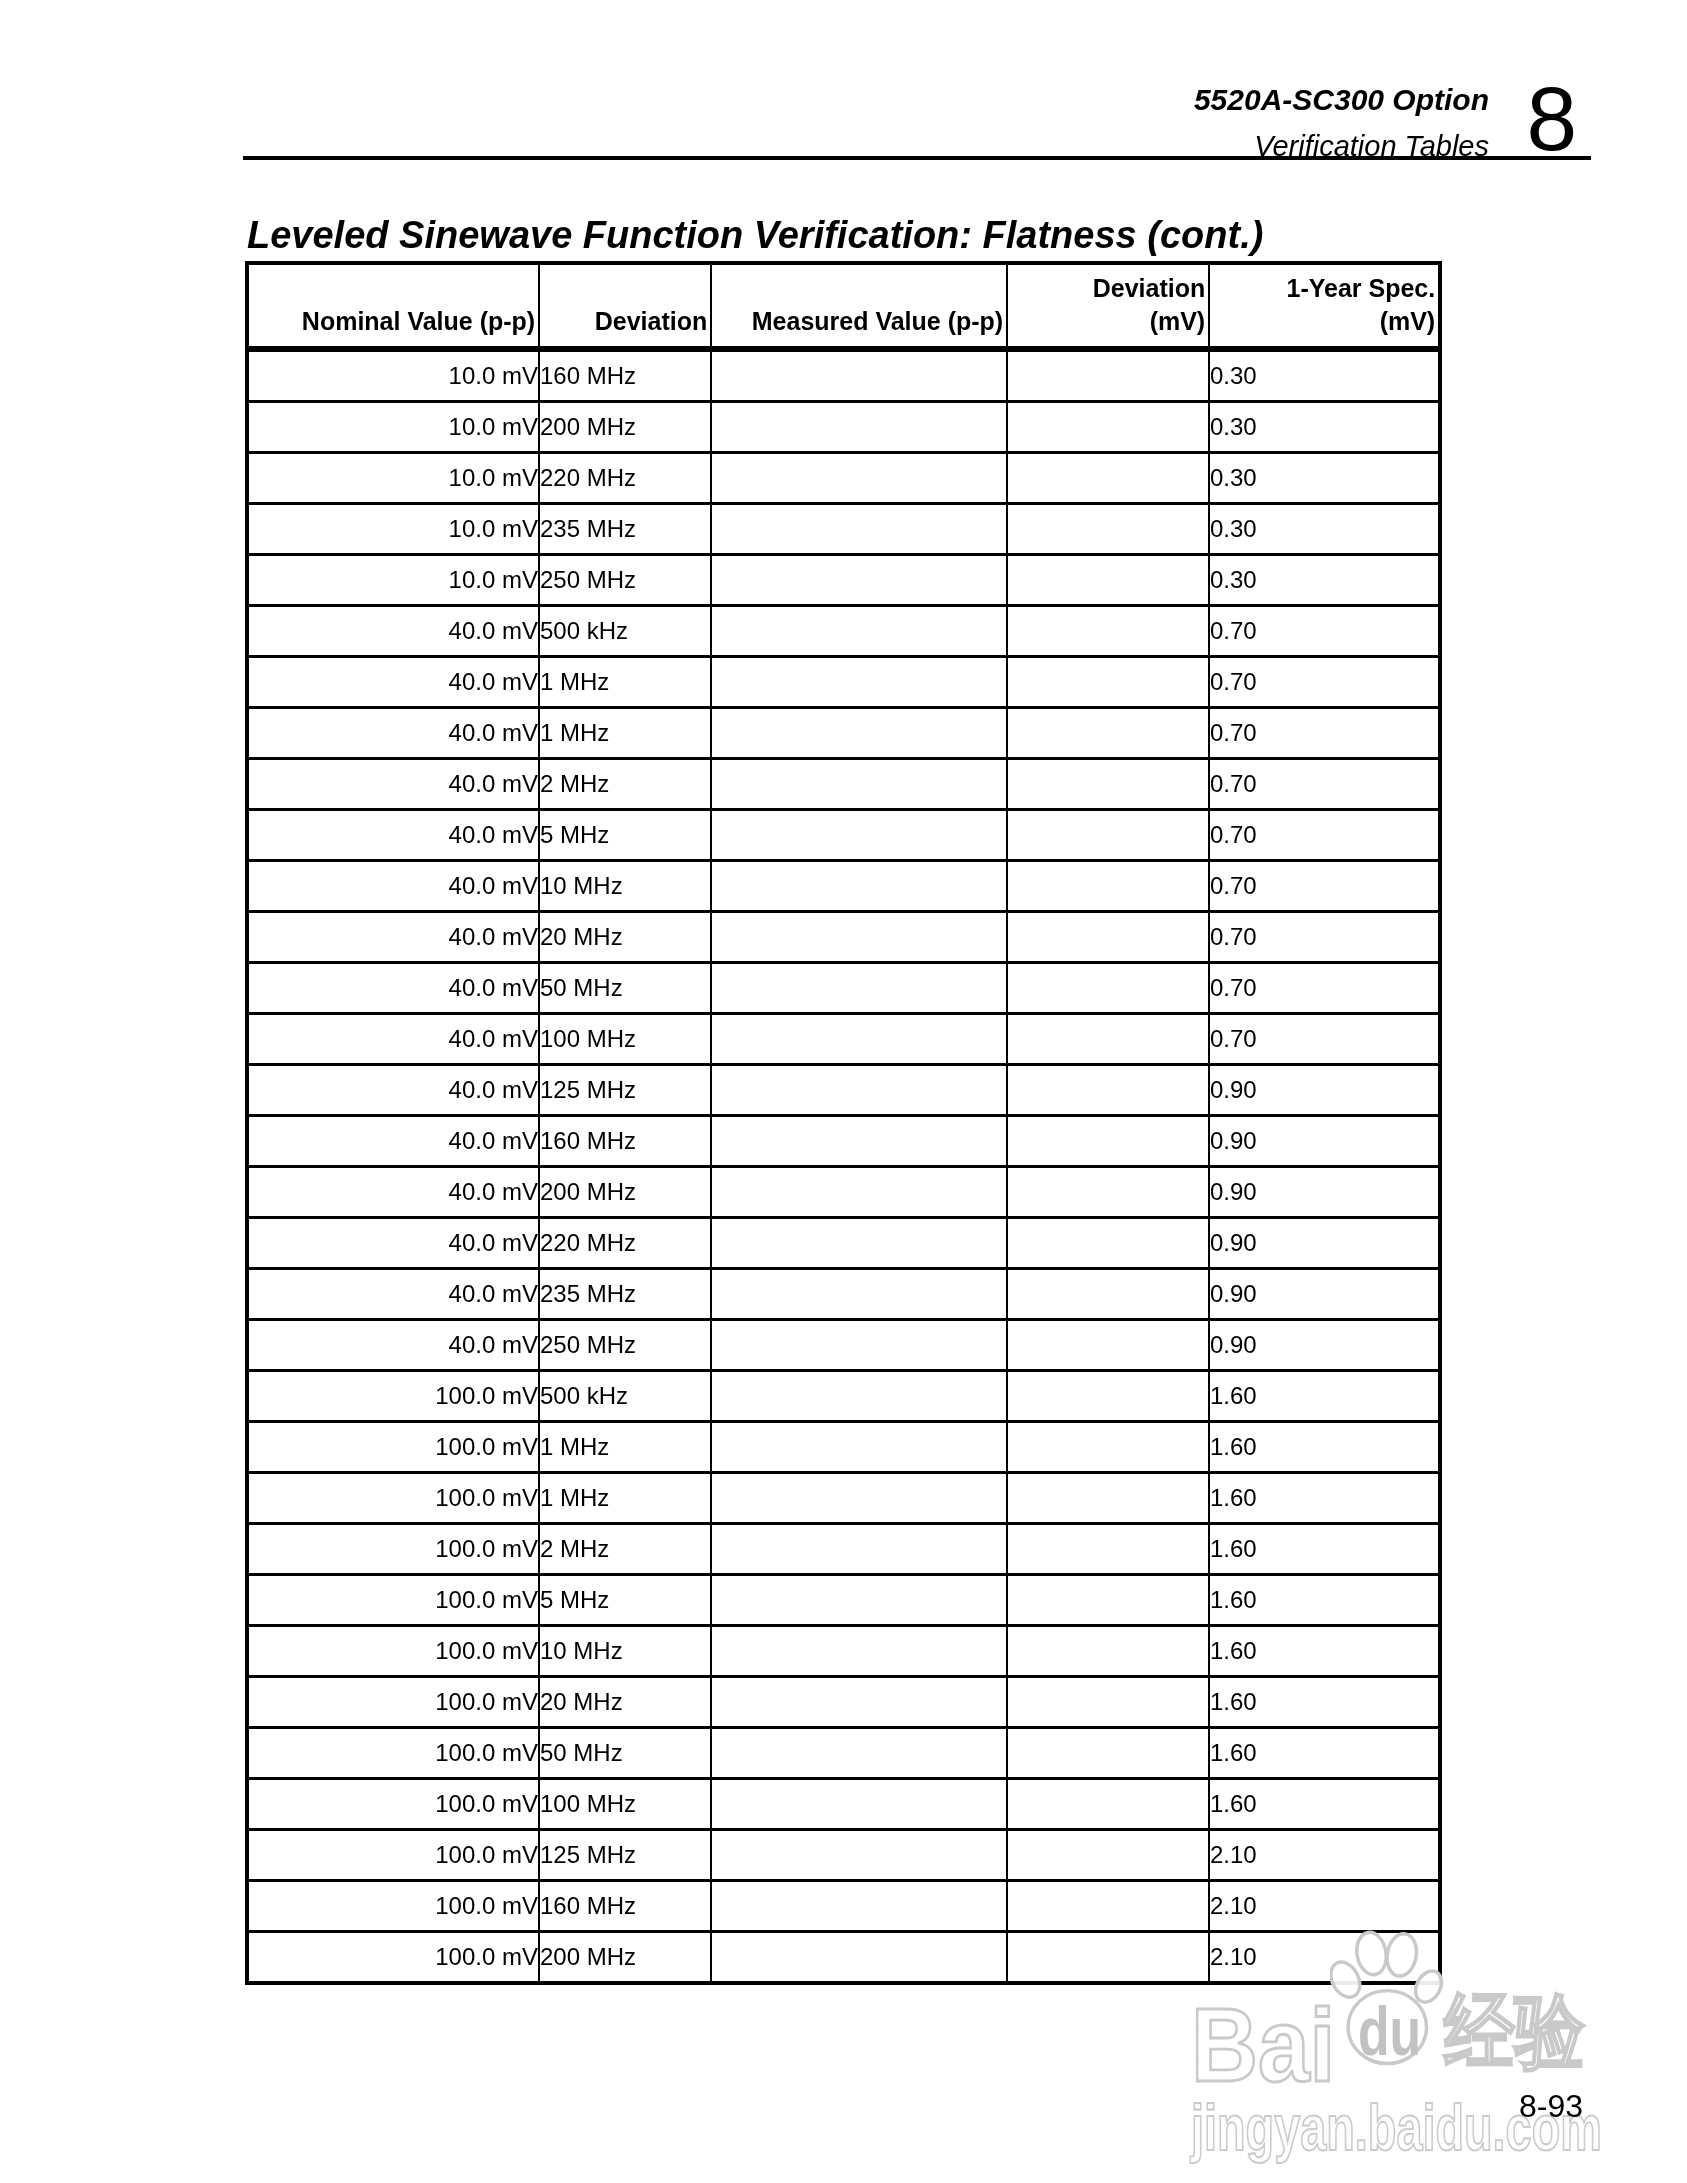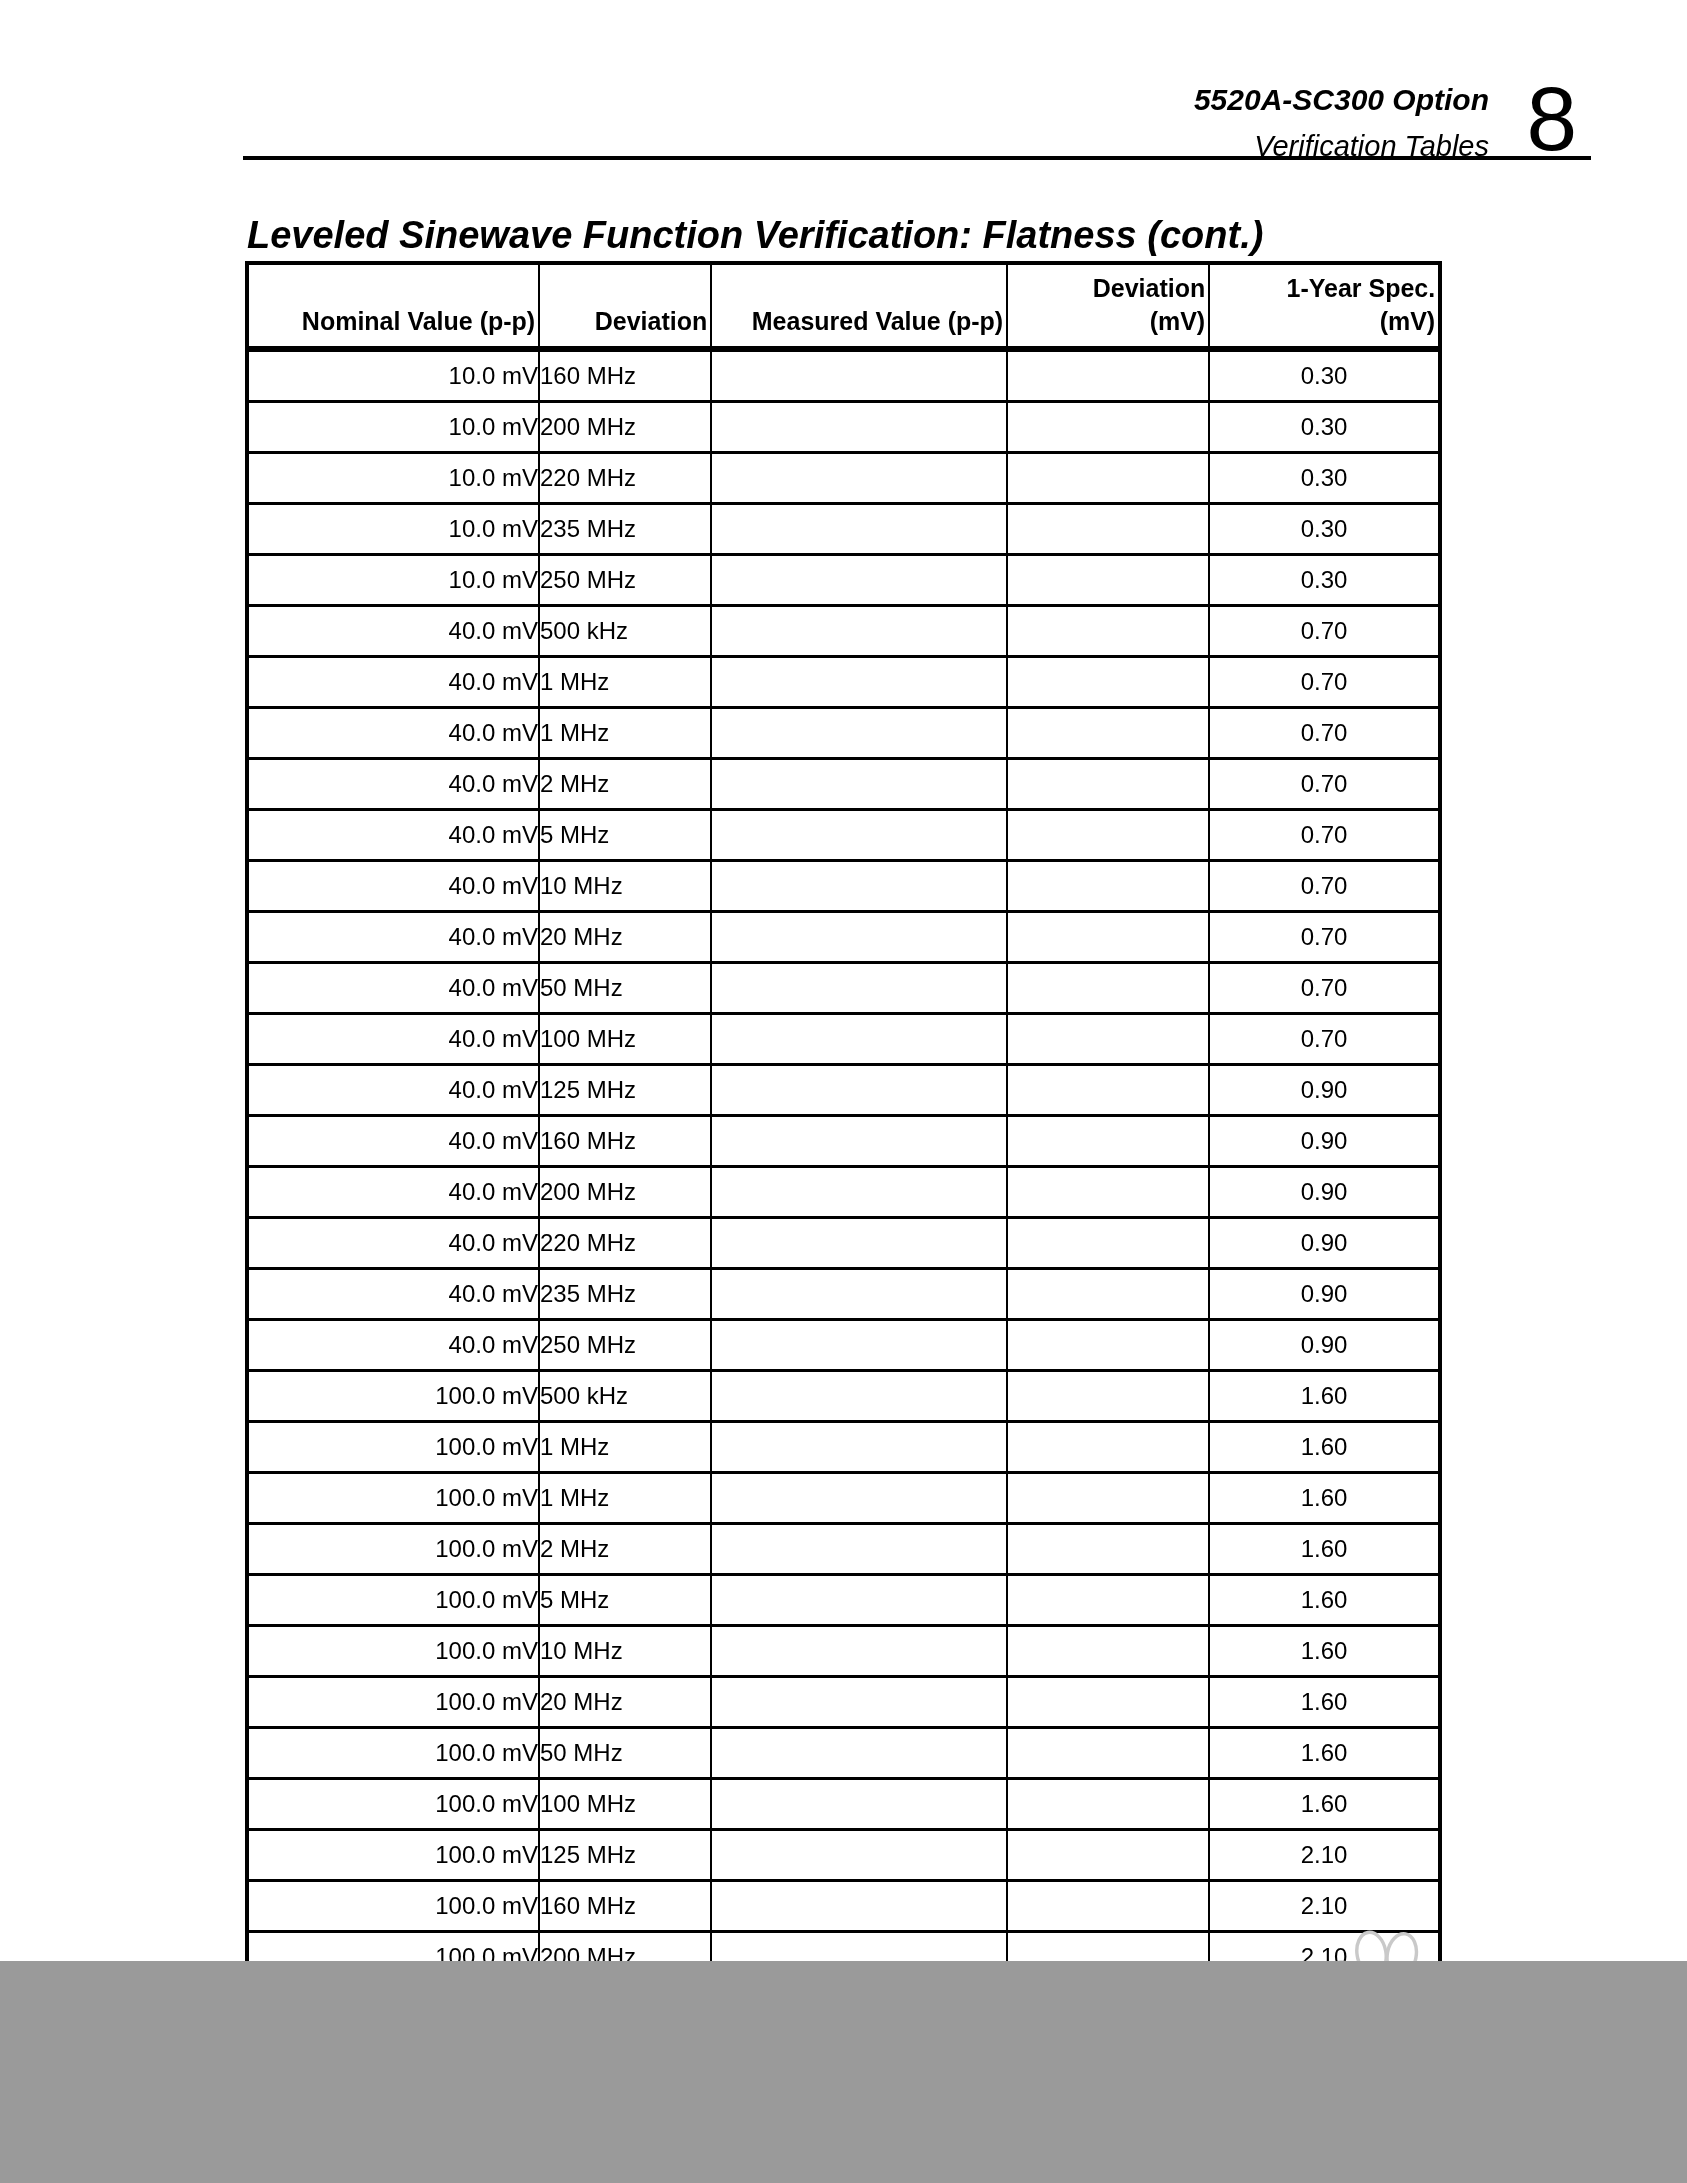--- a/index.html
+++ b/index.html
@@ -1,17 +1,17 @@
 <!DOCTYPE html>
 <html style="font-size:11px"><head>
 <meta charset="utf-8">
 <style>
   html,body { margin:0; padding:0; background:#9a9a9a; }
   .page {
-    position:relative; width:1687px; height:1961px;
+    position:relative; width:1687px; height:2183px;
     background:#ffffff; overflow:hidden;
     font-family:"Liberation Sans","DejaVu Sans",sans-serif;
     color:#000;
   }
 
   
   .header-text { position:absolute; top:85px; right:198px; text-align:right; }
   .header-product { font-size:30px; font-weight:bold; font-style:italic; line-height:1.0; white-space:nowrap; }
   .header-section { font-size:29px; font-style:italic; line-height:1.0; margin-top:17px; white-space:nowrap; }
   .chapter-digit { position:absolute; top:73px; right:110px; font-size:91px; line-height:1.0; font-weight:400; }
@@ -39,21 +39,21 @@
   .vtable th span { display:block; line-height:33px; }
   .vtable td {
     border-left:2.8px solid #000; border-right:2.8px solid #000;
     border-top:3.4px solid #000; border-bottom:3.4px solid #000;
     height:48px; font-size:24px; vertical-align:middle; padding:0;
   }
   .vtable td.col-nominal   { text-align:right; padding-left:66px; }
   .vtable td.col-frequency { text-align:left; }
   .vtable td.col-measured  { }
   .vtable td.col-deviation { }
-  .vtable td.col-spec      { text-align:center; }
+  .vtable td.col-spec      { }
 
   
   .watermark-piece {
     position:absolute; font-weight:bold; white-space:nowrap;
     color:rgba(255,255,255,0.95);
     -webkit-text-stroke:2.8px #c9c9c9;
     transform-origin:left top;
   }
   .wm-bai { left:1191px; top:1994px; font-size:103px; line-height:1.0; transform:scaleX(0.90); }
   .wm-cn  { left:1444px; top:1990px; font-size:83px; line-height:1.0; transform:scaleX(0.85); -webkit-text-stroke:2.1px #c9c9c9; }

